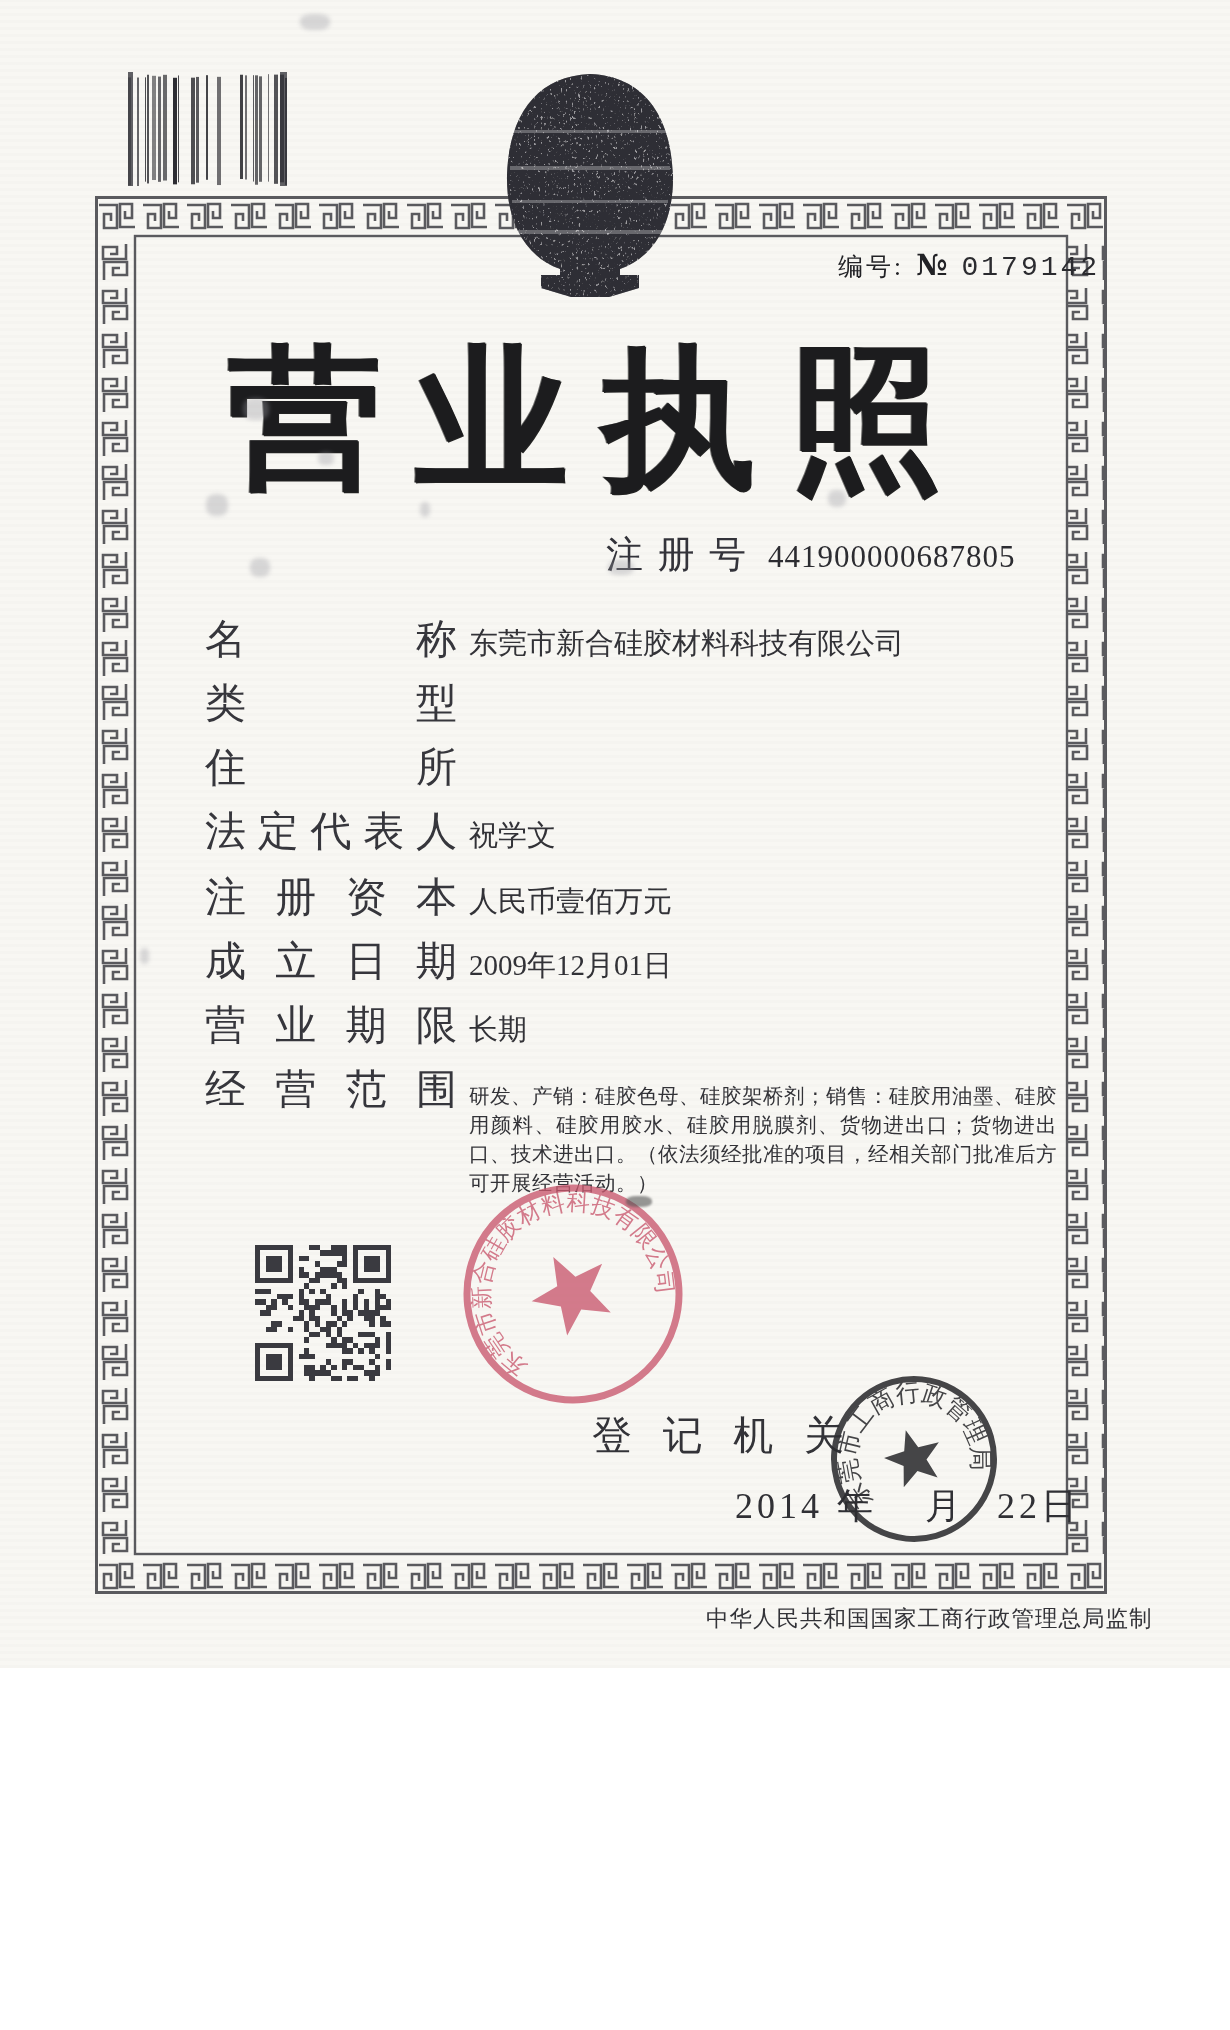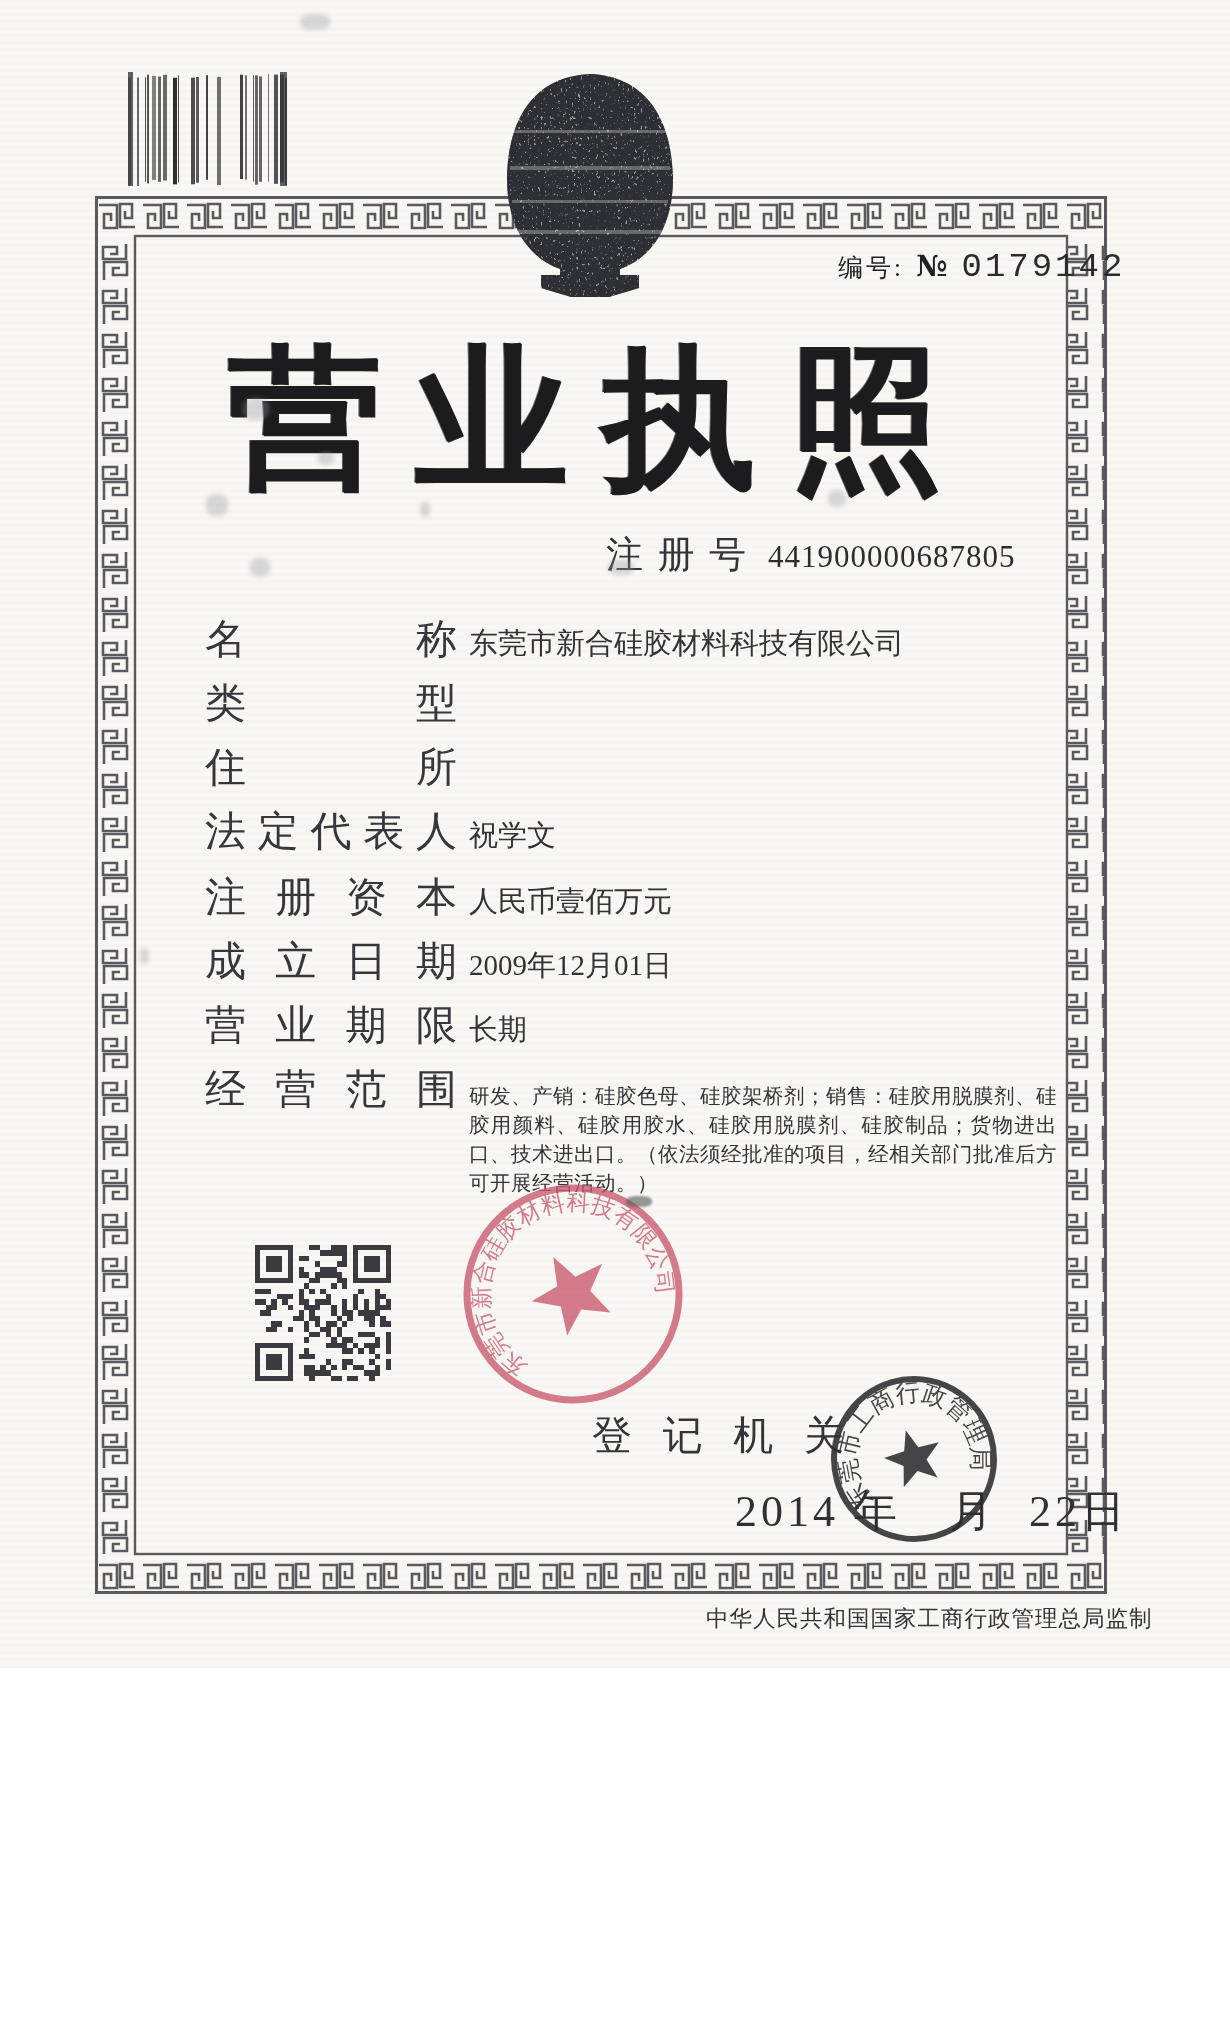--- a/index.html
+++ b/index.html
@@ -8,21 +8,21 @@
   .page{position:absolute;left:0;top:0;width:1230px;height:1668px;
         background:
           repeating-linear-gradient(0deg, rgba(120,120,120,0.022) 0 3px, rgba(255,255,255,0) 3px 7px),
           #f8f7f3;}
   .abs{position:absolute;}
 
   
   .serial{left:838px;top:248px;display:flex;align-items:baseline;color:#222226;}
   .serial .zh{font-size:25px;letter-spacing:3px;font-family:"Liberation Serif",serif;}
   .serial .no{font-size:29px;font-weight:bold;margin-left:12px;font-family:"DejaVu Serif",serif;}
-  .serial .digits{font-size:34px;margin-left:14px;letter-spacing:3px;font-family:"Liberation Mono",monospace;color:#2b2b2f;}
+  .serial .digits{font-size:28px;margin-left:14px;letter-spacing:3px;font-family:"Liberation Mono",monospace;color:#2b2b2f;}
 
   
   .title{left:228px;top:338px;width:714px;display:flex;justify-content:space-between;
          font-size:153px;line-height:1.05;font-weight:900;color:#1c1c1e;
          font-family:"DejaVu Sans",sans-serif;
          text-shadow:1px 1px 0 #222, -1px 0 0 rgba(20,20,20,.6);}
 
   
   .regno{left:606px;top:530px;display:flex;align-items:baseline;}
   .regno .rlab{width:140px;font-size:37px;color:#33333a;display:flex;justify-content:space-between;font-family:"Liberation Serif",serif;}
@@ -32,21 +32,21 @@
   .row{position:absolute;left:205px;display:flex;align-items:baseline;}
   .flabel{width:252px;font-size:41px;color:#36363c;flex:none;}
   .justify-chars{display:flex;justify-content:space-between;}
   .fvalue{margin-left:12px;font-size:29px;color:#323237;white-space:nowrap;letter-spacing:0px;}
   .fvalue.small{font-size:28px;}
   .fvalue.para{white-space:normal;width:588px;font-size:20.5px;line-height:29px;
                text-align:justify;text-justify:inter-character;margin-top:4px;letter-spacing:.5px;}
 
   
   .registrar{left:592px;top:1408px;font-size:40px;color:#333338;display:flex;width:252px;justify-content:space-between;}
-  .dateline{left:735px;top:1482px;display:flex;align-items:baseline;font-size:44px;color:#303035;}
+  .dateline{left:735px;top:1482px;display:flex;align-items:baseline;font-size:36px;color:#303035;}
   .dateline .sp1{width:52px;} .dateline .sp2{width:36px;}
   .dateline .yr{font-family:"Liberation Serif",serif;letter-spacing:4px;}
 
   
   .footL{left:100px;top:1606px;font-size:20.5px;color:#3c3c42;font-family:"Liberation Mono",monospace;letter-spacing:0;}
   .footR{left:706px;top:1603px;font-size:22.5px;color:#333338;letter-spacing:1px;font-family:"Liberation Serif",serif;}
 
   
   .blob{position:absolute;background:#9a9aa2;opacity:.35;filter:blur(2px);border-radius:40%;}
   .blob.dark{background:#555;opacity:.6;filter:blur(1px);}
@@ -201,21 +201,21 @@
       </div>
     <div class="fvalue">长期</div>
   </div>
   <div class="row" style="top:1062px">
     <div class="flabel justify-chars">
         <span>经</span>
         <span>营</span>
         <span>范</span>
         <span>围</span>
       </div>
-    <div class="fvalue para">研发、产销：硅胶色母、硅胶架桥剂；销售：硅胶用脱膜剂、硅胶用颜料、硅胶用胶水、硅胶用脱膜剂、硅胶制品；货物进出口、技术进出口。（依法须经批准的项目，经相关部门批准后方可开展经营活动。）</div>
+    <div class="fvalue para">研发、产销：硅胶色母、硅胶架桥剂；销售：硅胶用油墨、硅胶用颜料、硅胶用胶水、硅胶用脱膜剂、货物进出口；货物进出口、技术进出口。（依法须经批准的项目，经相关部门批准后方可开展经营活动。）</div>
   </div>
 
   <svg class="abs" id="qr" style="left:255px;top:1243px" width="136" height="140" viewBox="0 0 25 25" shape-rendering="crispEdges">
       <rect x="0" y="0" width="1" height="1" fill="#3a3a40"></rect>
       <rect x="1" y="0" width="1" height="1" fill="#3a3a40"></rect>
       <rect x="2" y="0" width="1" height="1" fill="#3a3a40"></rect>
       <rect x="3" y="0" width="1" height="1" fill="#3a3a40"></rect>
       <rect x="4" y="0" width="1" height="1" fill="#3a3a40"></rect>
       <rect x="5" y="0" width="1" height="1" fill="#3a3a40"></rect>
       <rect x="6" y="0" width="1" height="1" fill="#3a3a40"></rect>

